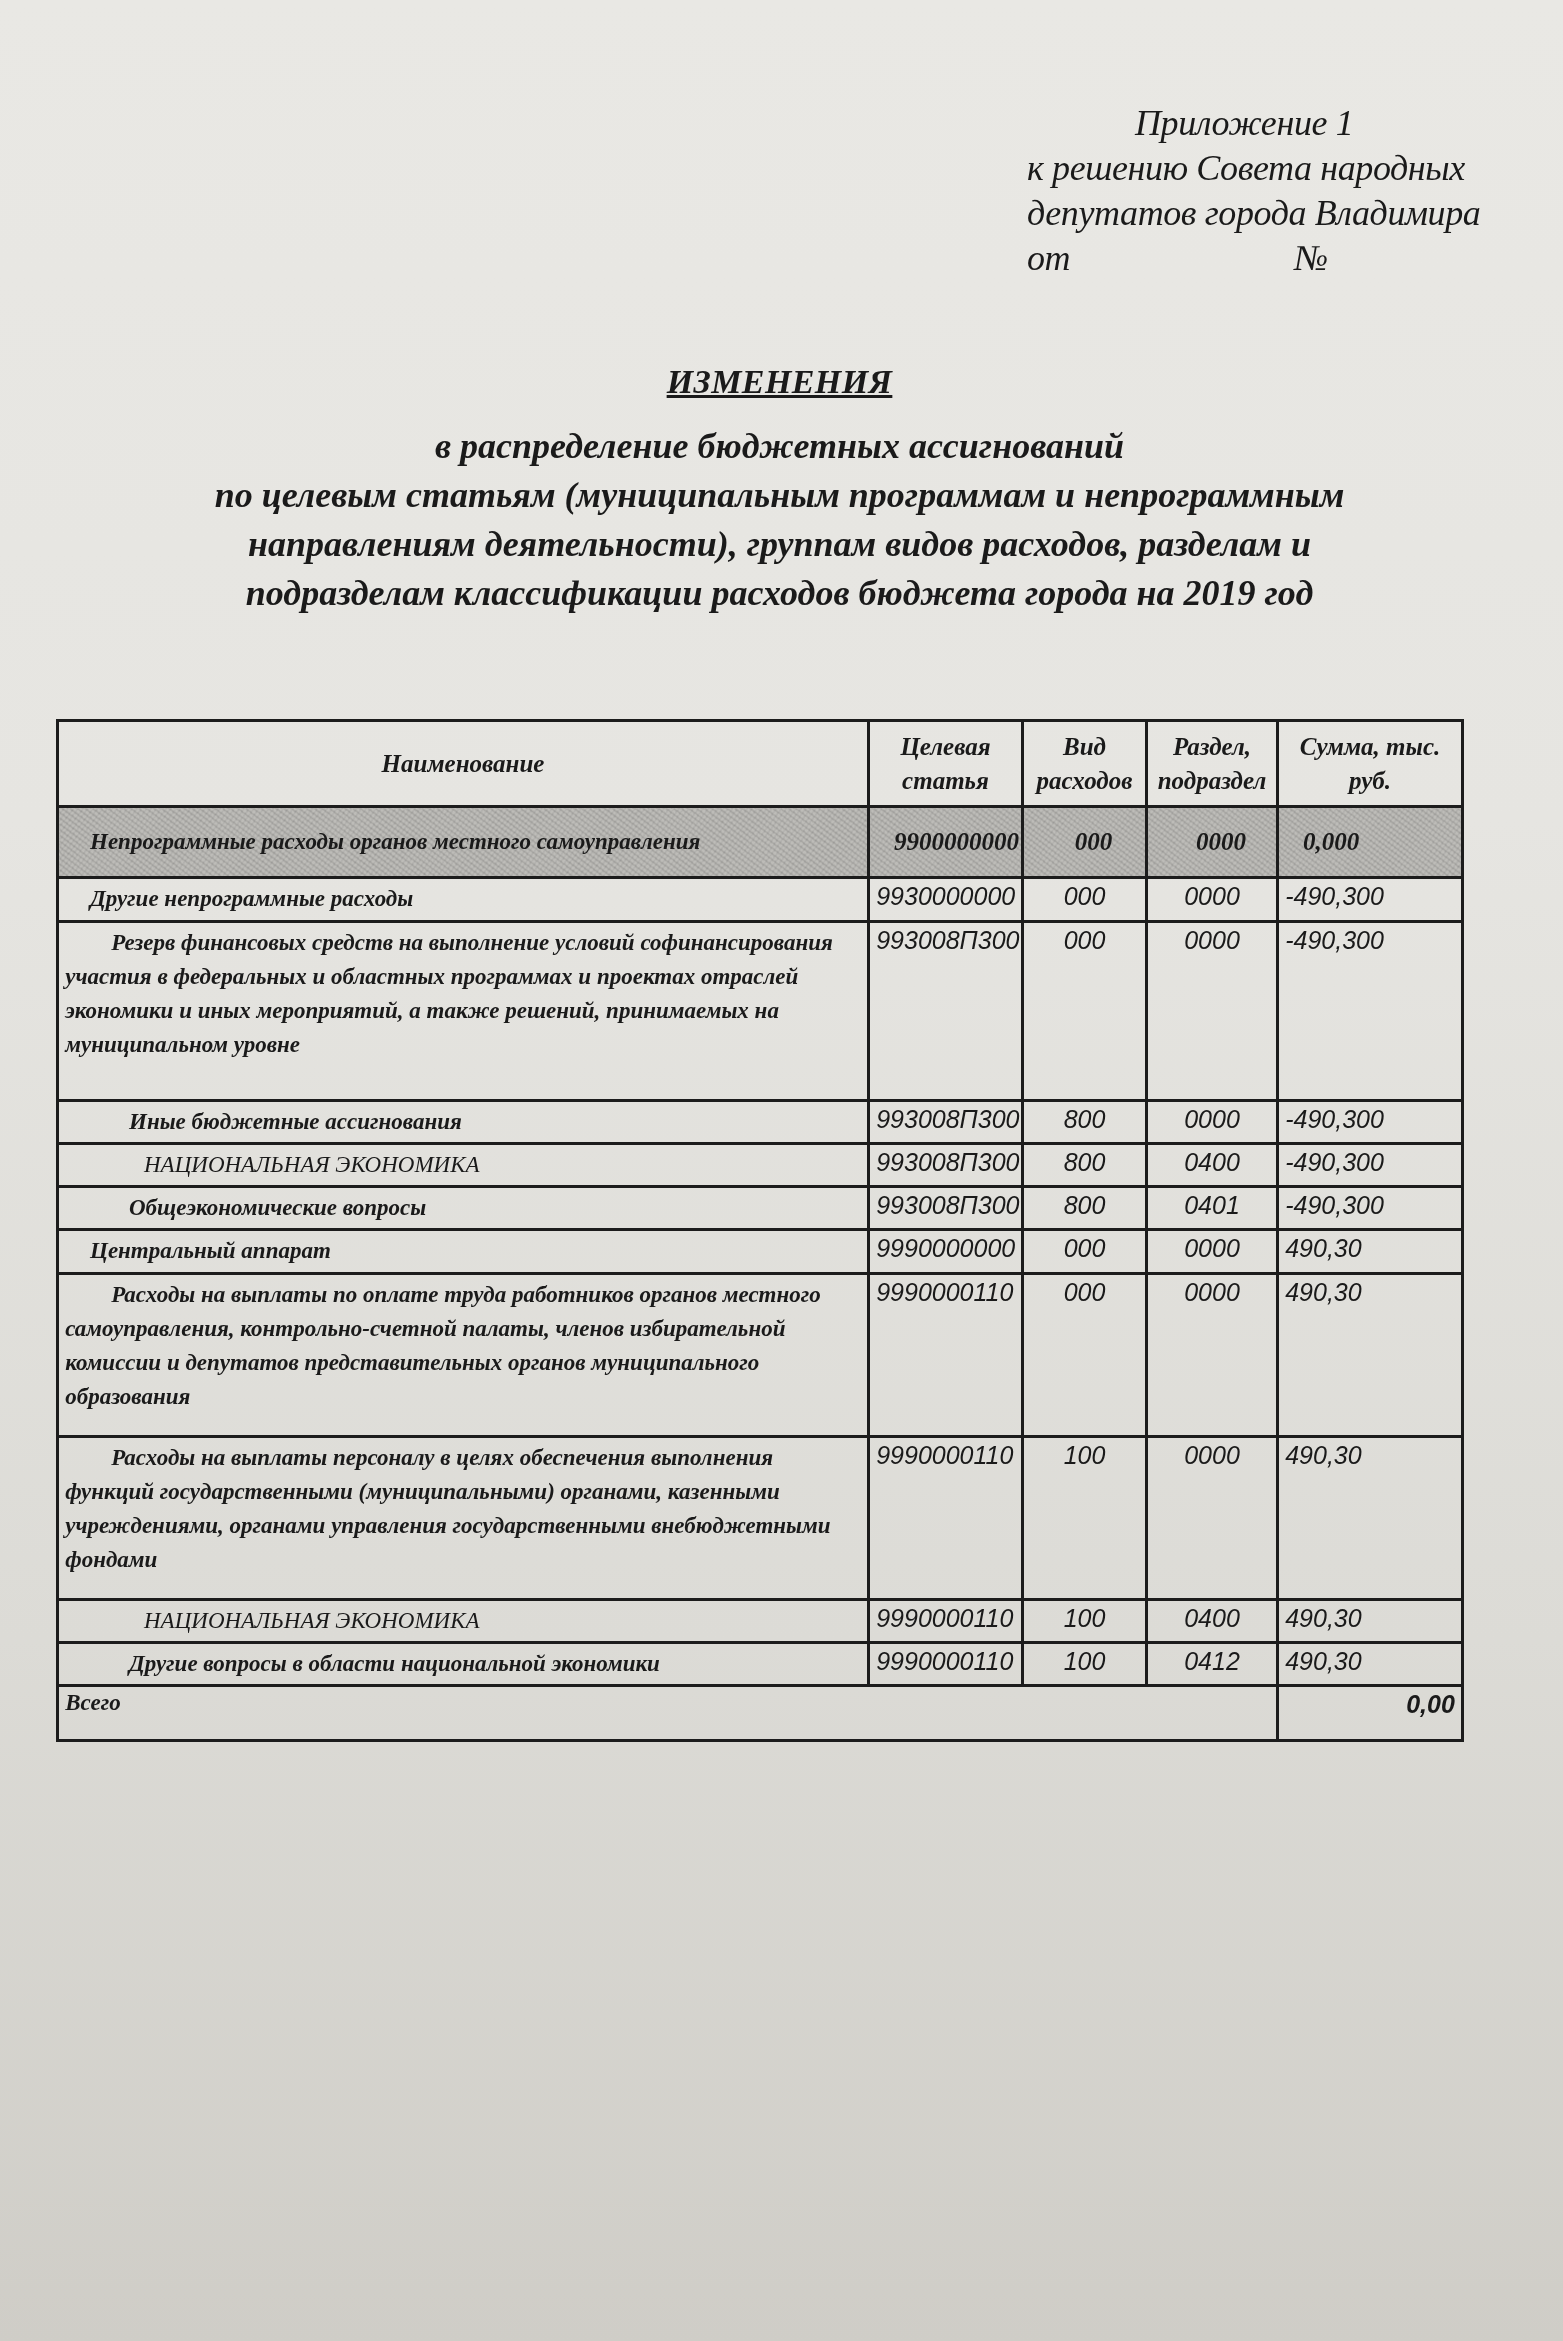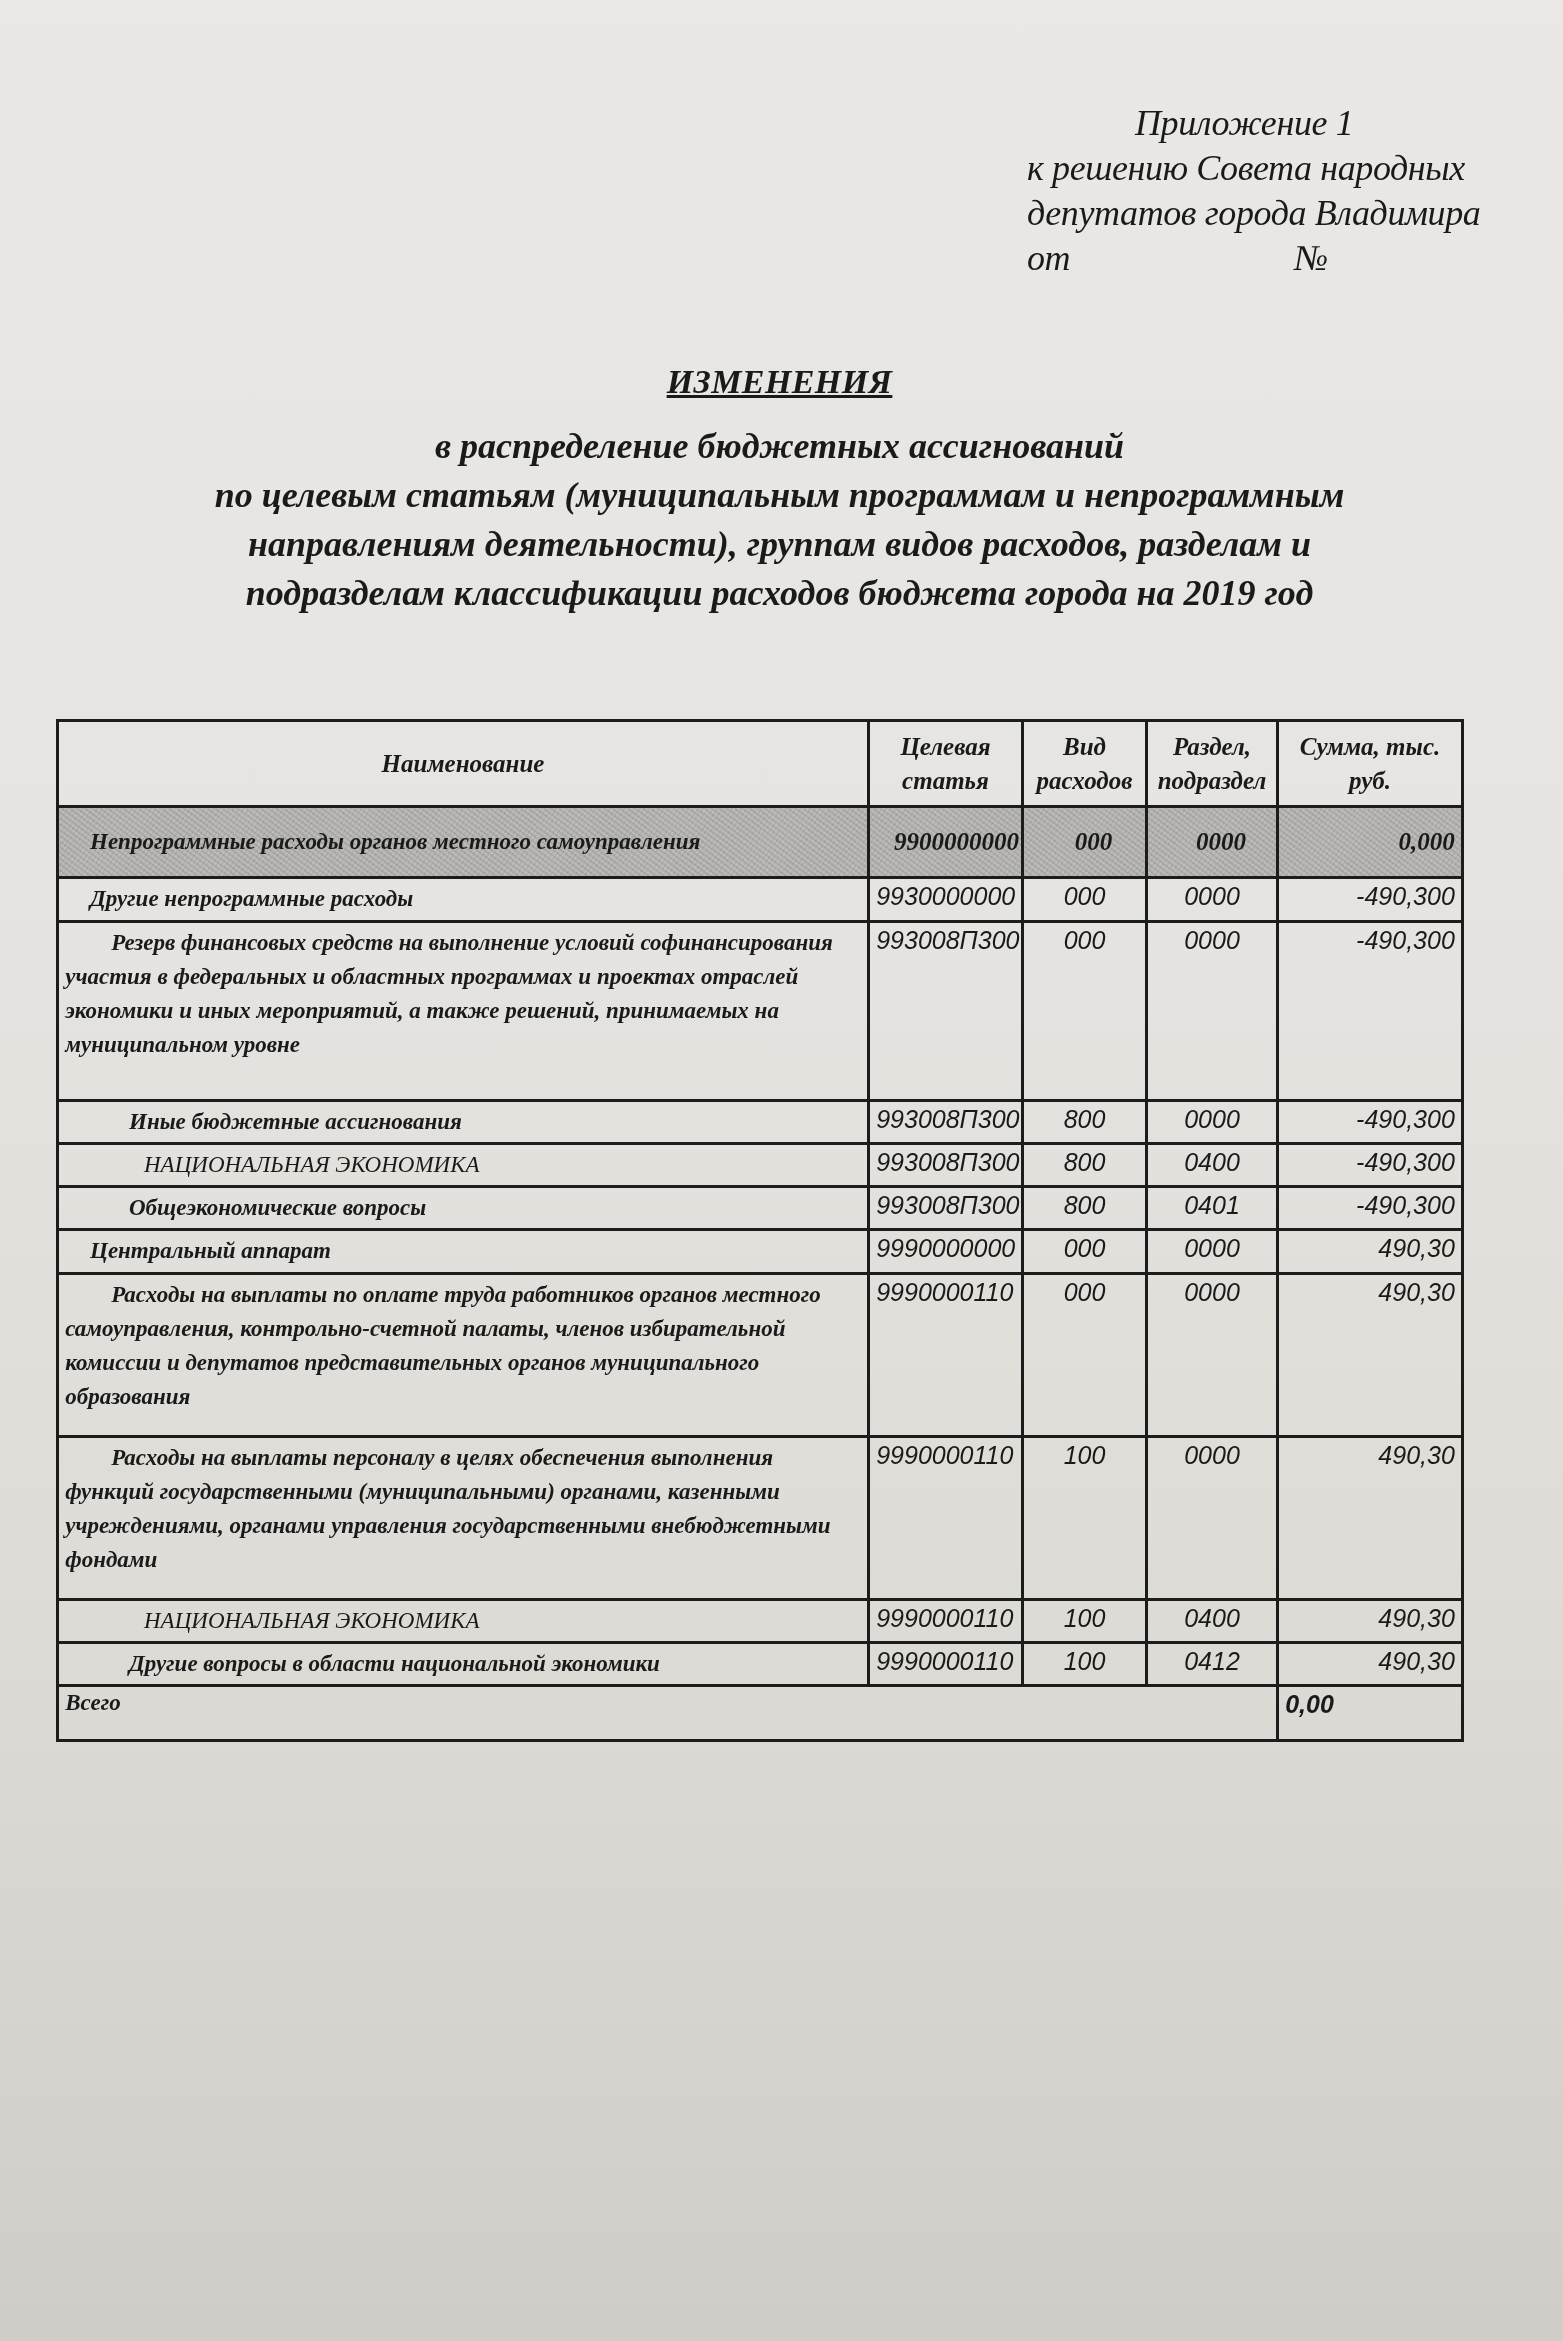--- a/index.html
+++ b/index.html
@@ -40,38 +40,38 @@
   }
   table.budget th.name-h { vertical-align: middle; }
   .c-name { width: 811px; }
   .c-code { width: 154px; }
   .c-vid { width: 124px; }
   .c-razd { width: 131px; }
   .c-sum { width: 185px; }
   td.name { font-family: "Liberation Serif", serif; font-weight: bold; line-height: 34px; }
   td.code, td.vid, td.razd, td.sum { font-family: "Liberation Sans", "DejaVu Sans", sans-serif; font-size: 25px; }
   td.vid, td.razd { text-align: center; }
-  td.sum { text-align: right; }
+  td.sum { text-align: left; }
   td.code { text-align: left; }
   tr.shaded td {
     background:
       repeating-linear-gradient(37deg, rgba(0,0,0,0.12) 0 1.5px, transparent 1.5px 4.6px),
       repeating-linear-gradient(-53deg, rgba(0,0,0,0.10) 0 0.8px, transparent 0.8px 3.9px),
       #bdbcb8;
     font-weight: bold; height: 62px; vertical-align: middle; padding-left: 24px;
   }
   tr.shaded td.code, tr.shaded td.vid, tr.shaded td.razd, tr.shaded td.sum {
     font-family: "Liberation Serif", serif; font-weight: bold;
   }
   .ind1 { padding-left: 31px !important; }
   .ind2 { padding-left: 70px !important; }
   .ind3 { padding-left: 85px !important; }
   .para { text-indent: 46px; }
   td.total-name { font-weight: bold; font-family: "Liberation Serif", serif; }
-  td.total-sum { font-weight: bold; text-align: left; font-family: "Liberation Sans", sans-serif; font-size: 25px; vertical-align: bottom; }
+  td.total-sum { font-weight: bold; text-align: right; font-family: "Liberation Sans", sans-serif; font-size: 25px; vertical-align: bottom; }
   tr.total td { height: 46px; }
 </style>
 </head>
 <body>
 
 <div class="page">
 
   <div class="appendix">
     <div class="l1">Приложение 1</div>
     <div>к решению Совета народных</div>

